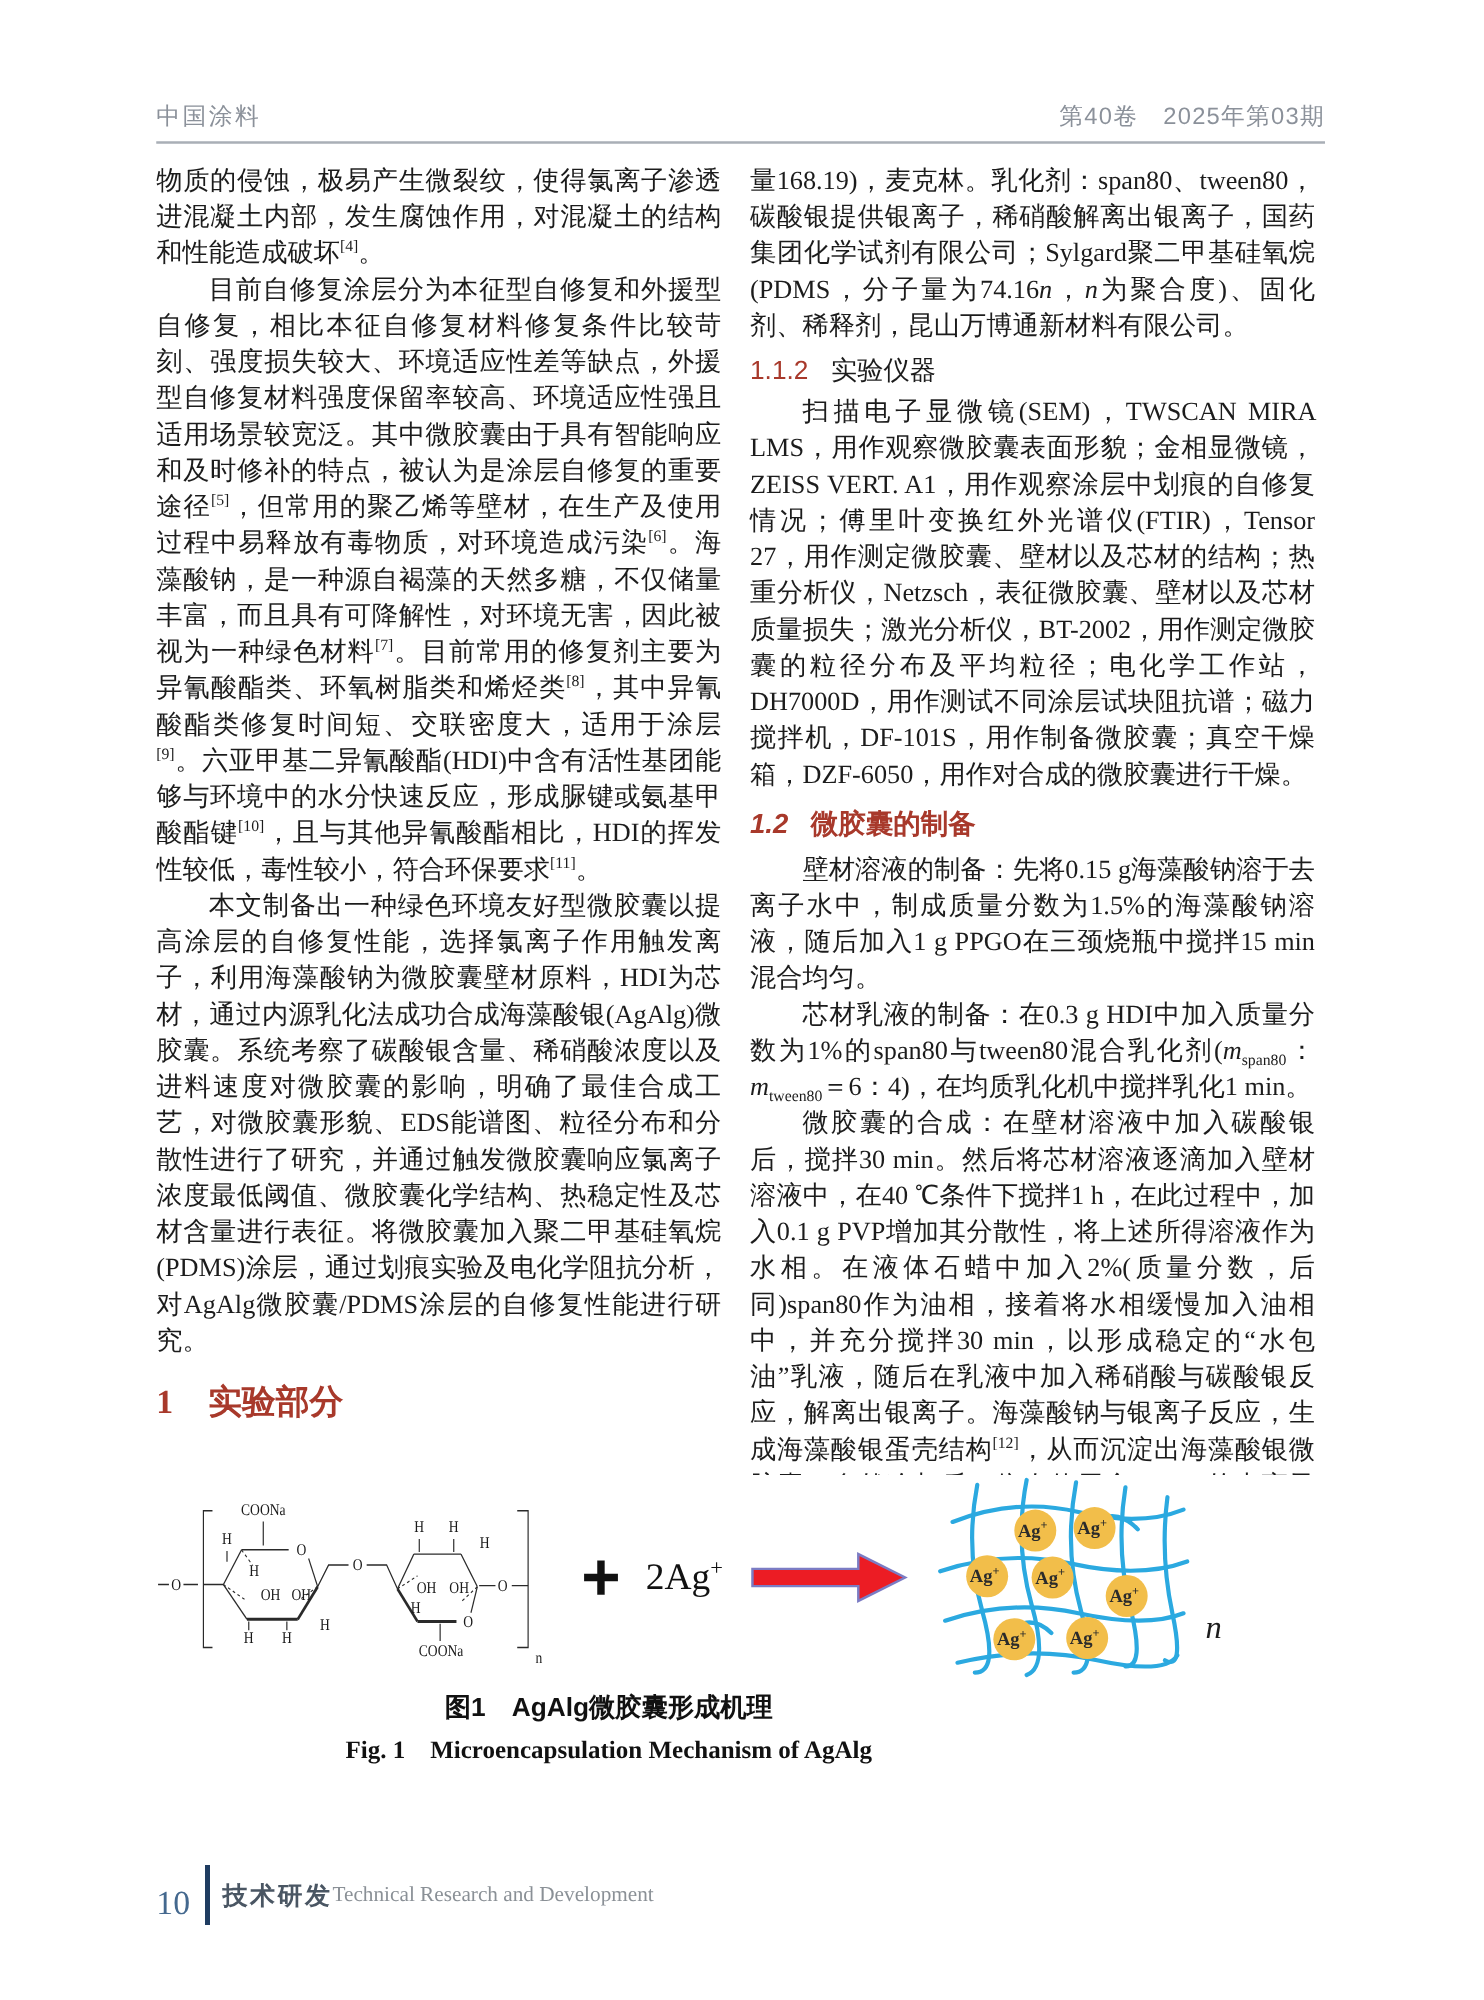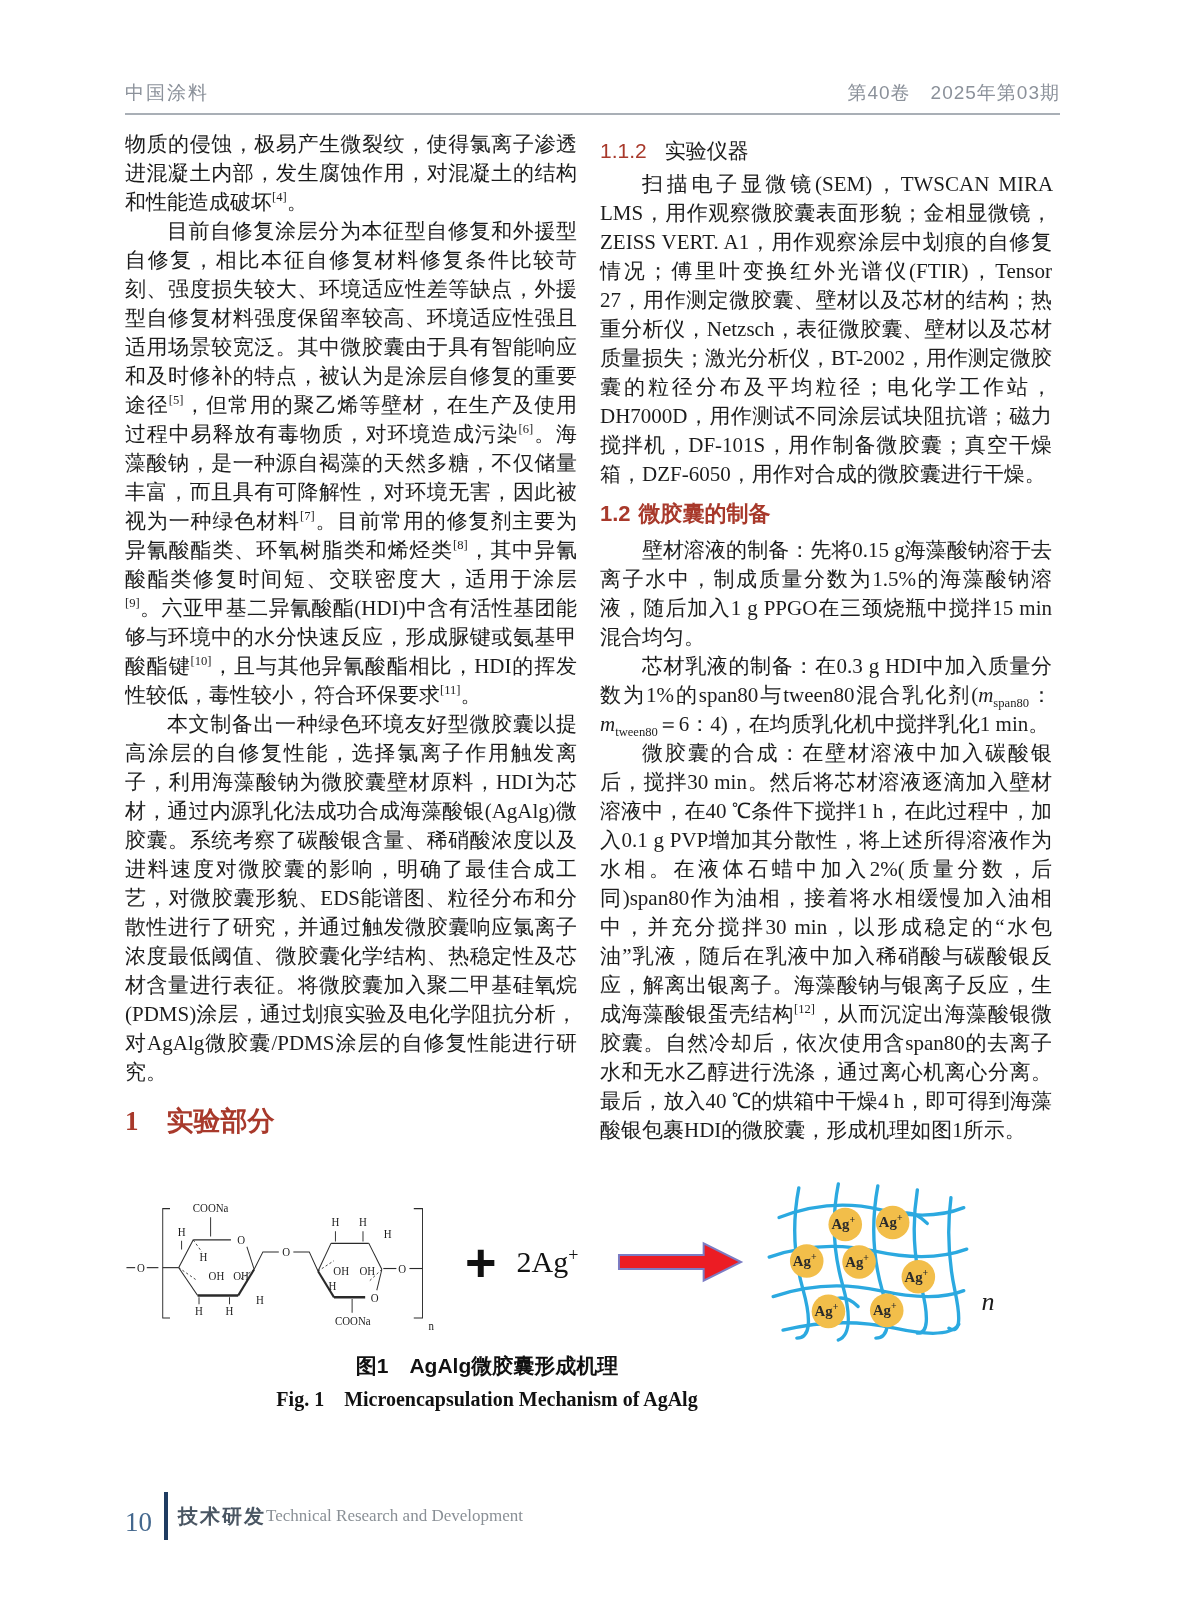--- a/index.html
+++ b/index.html
@@ -25,34 +25,34 @@
   .para{margin:0;font-size:21px;line-height:29px;text-align:justify;}
   .para.ind{text-indent:2em;}
   sup{font-size:0.60em;line-height:0;vertical-align:super;}
   sub{font-size:0.60em;line-height:0;vertical-align:sub;}
 
   .h1sec{margin:16px 0 10px;font-family:Liberation Serif, serif;font-weight:bold;
          font-size:27px;color:var(--heading_red);}
   .h1sec .hnum{margin-right:28px;}
   .h2sec{margin:10px 0 7px;font-family:"Liberation Sans",sans-serif;font-weight:bold;
          font-size:22px;color:var(--heading_red);}
-  .h2sec .hnum{margin-right:8px;}
+  .h2sec .hnum{margin-right:18px;font-style:italic;}
   .h3sec{margin:7px 0 5px;font-size:21px;font-weight:normal;}
   .h3sec .hnum{font-family:"Liberation Sans",sans-serif;color:var(--heading_red);margin-right:18px;}
   .h3sec .htitle{color:var(--ink);}
 
   
   .fig{position:absolute;left:125px;top:1180px;width:940px;margin:0;display:flex;align-items:center;}
   .struct{width:312px;height:152px;flex:none;}
   .struct path,.struct line{stroke:#2a2a2a;fill:none;stroke-width:1.3;}
   .struct .bold{stroke-width:2.8;}
   .struct .dash{stroke-dasharray:3,3;stroke-width:1.1;}
   .struct text{font:15px "Liberation Serif",serif;fill:#1a1a1a;}
   .plus{font-family:"Liberation Sans",sans-serif;font-weight:bold;font-size:54px;margin:0 20px 0 28px;color:#111;}
-  .reagent{font-size:30px;margin-right:39px;color:#111;}
+  .reagent{font-size:30px;margin-right:22px;color:#111;}
   .arrow-svg{width:128px;height:46px;flex:none;margin-right:16px;}
   .net{width:208px;height:163px;flex:none;}
   .net .strand{stroke:var(--net_line);stroke-width:3.4;fill:none;stroke-linecap:round;}
   .net text{font:bold 15px "Liberation Serif",serif;fill:#2b2b2b;}
   .fig-n{font-style:italic;font-size:26px;align-self:flex-end;margin:0 0 26px 12px;}
 
   
   .caption{position:absolute;left:0;top:1352px;width:974px;text-align:center;}
   .cap-zh{font-family:"Liberation Sans",sans-serif;font-weight:bold;font-size:21px;color:#111;}
   .cap-en{font-weight:bold;font-size:20px;margin-top:6px;color:#111;}
@@ -81,20 +81,21 @@
       <p class="para">物质的侵蚀，极易产生微裂纹，使得氯离子渗透进混凝土内部，发生腐蚀作用，对混凝土的结构和性能造成破坏<sup>[4]</sup>。</p>
       <p class="para ind">目前自修复涂层分为本征型自修复和外援型自修复，相比本征自修复材料修复条件比较苛刻、强度损失较大、环境适应性差等缺点，外援型自修复材料强度保留率较高、环境适应性强且适用场景较宽泛。其中微胶囊由于具有智能响应和及时修补的特点，被认为是涂层自修复的重要途径<sup>[5]</sup>，但常用的聚乙烯等壁材，在生产及使用过程中易释放有毒物质，对环境造成污染<sup>[6]</sup>。海藻酸钠，是一种源自褐藻的天然多糖，不仅储量丰富，而且具有可降解性，对环境无害，因此被视为一种绿色材料<sup>[7]</sup>。目前常用的修复剂主要为异氰酸酯类、环氧树脂类和烯烃类<sup>[8]</sup>，其中异氰酸酯类修复时间短、交联密度大，适用于涂层<sup>[9]</sup>。六亚甲基二异氰酸酯(HDI)中含有活性基团能够与环境中的水分快速反应，形成脲键或氨基甲酸酯键<sup>[10]</sup>，且与其他异氰酸酯相比，HDI的挥发性较低，毒性较小，符合环保要求<sup>[11]</sup>。</p>
       <p class="para ind">本文制备出一种绿色环境友好型微胶囊以提高涂层的自修复性能，选择氯离子作用触发离子，利用海藻酸钠为微胶囊壁材原料，HDI为芯材，通过内源乳化法成功合成海藻酸银(AgAlg)微胶囊。系统考察了碳酸银含量、稀硝酸浓度以及进料速度对微胶囊的影响，明确了最佳合成工艺，对微胶囊形貌、EDS能谱图、粒径分布和分散性进行了研究，并通过触发微胶囊响应氯离子浓度最低阈值、微胶囊化学结构、热稳定性及芯材含量进行表征。将微胶囊加入聚二甲基硅氧烷(PDMS)涂层，通过划痕实验及电化学阻抗分析，对AgAlg微胶囊/PDMS涂层的自修复性能进行研究。</p>
       <h2 class="h1sec">
         <span class="hnum">1</span><span class="htitle">实验部分</span>
       </h2>
 
     </section>
 
     <section class="col">
+      <p class="para">量168.19)，麦克林。乳化剂：span80、tween80，碳酸银提供银离子，稀硝酸解离出银离子，国药集团化学试剂有限公司；Sylgard聚二甲基硅氧烷(PDMS，分子量为74.16<i>n</i>，<i>n</i>为聚合度)、固化剂、稀释剂，昆山万博通新材料有限公司。</p>
       <h4 class="h3sec">
         <span class="hnum">1.1.2</span><span class="htitle">实验仪器</span>
       </h4>
       <p class="para ind">扫描电子显微镜(SEM)，TWSCAN MIRA　LMS，用作观察微胶囊表面形貌；金相显微镜，ZEISS VERT. A1，用作观察涂层中划痕的自修复情况；傅里叶变换红外光谱仪(FTIR)，Tensor 27，用作测定微胶囊、壁材以及芯材的结构；热重分析仪，Netzsch，表征微胶囊、壁材以及芯材质量损失；激光分析仪，BT-2002，用作测定微胶囊的粒径分布及平均粒径；电化学工作站，DH7000D，用作测试不同涂层试块阻抗谱；磁力搅拌机，DF-101S，用作制备微胶囊；真空干燥箱，DZF-6050，用作对合成的微胶囊进行干燥。</p>
       <h3 class="h2sec">
         <span class="hnum">1.2</span><span class="htitle">微胶囊的制备</span>
       </h3>
       <p class="para ind">壁材溶液的制备：先将0.15 g海藻酸钠溶于去离子水中，制成质量分数为1.5%的海藻酸钠溶液，随后加入1 g PPGO在三颈烧瓶中搅拌15 min混合均匀。</p>
       <p class="para ind">芯材乳液的制备：在0.3 g HDI中加入质量分数为1%的span80与tween80混合乳化剂(<i>m</i><sub>span80</sub>：<i>m</i><sub>tween80</sub>＝6：4)，在均质乳化机中搅拌乳化1 min。</p>
       <p class="para ind">微胶囊的合成：在壁材溶液中加入碳酸银后，搅拌30 min。然后将芯材溶液逐滴加入壁材溶液中，在40 ℃条件下搅拌1 h，在此过程中，加入0.1 g PVP增加其分散性，将上述所得溶液作为水相。在液体石蜡中加入2%(质量分数，后同)span80作为油相，接着将水相缓慢加入油相中，并充分搅拌30 min，以形成稳定的“水包油”乳液，随后在乳液中加入稀硝酸与碳酸银反应，解离出银离子。海藻酸钠与银离子反应，生成海藻酸银蛋壳结构<sup>[12]</sup>，从而沉淀出海藻酸银微胶囊。自然冷却后，依次使用含span80的去离子水和无水乙醇进行洗涤，通过离心机离心分离。最后，放入40 ℃的烘箱中干燥4 h，即可得到海藻酸银包裹HDI的微胶囊，形成机理如图1所示。</p>

